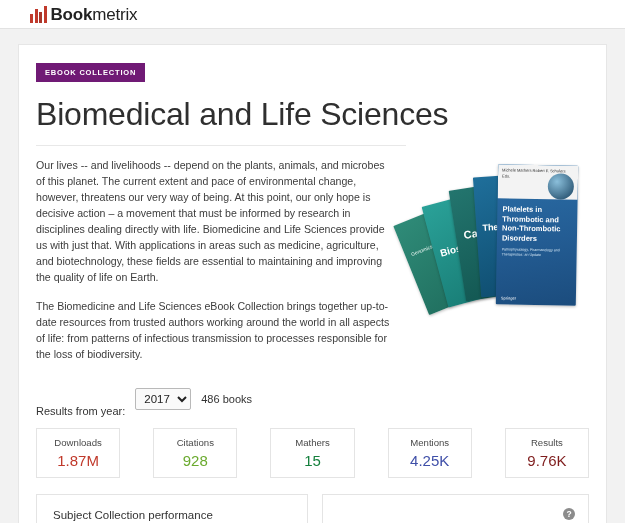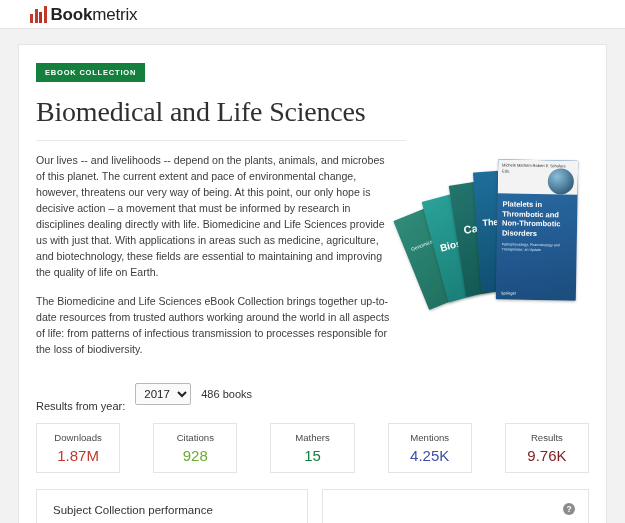--- a/index.html
+++ b/index.html
@@ -42,36 +42,35 @@
     position: absolute;
     left: 18px; right: 18px;
     top: 44px;
     background: #ffffff;
     border: 1px solid #e6e6e6;
     padding: 16px 17px 10px 17px;
   }
 
   .badge {
     display: inline-block;
-    background: #15803d;
+    background: #701a75;
     color: #fff;
     font-size: 7.5px;
     letter-spacing: 0.8px;
     font-weight: 700;
     padding: 5px 9px;
     text-transform: uppercase;
   }
 
   .title {
-    font-size: 28px;
+    font-size: 32px;
     font-weight: 400;
     color: #2f2f2f;
     margin: 14px 0 0 0;
     letter-spacing: -0.2px;
-    font-family: Liberation Serif, serif;
   }
 
   .rule { border: none; border-top: 1px solid #e8e8e8; margin: 12px 0 11px 0; width: 370px; }
 
   .intro-wrap { display: flex; }
   .intro { width: 355px; }
   .intro p {
     font-size: 10.6px;
     line-height: 16px;
     color: #3c3c3c;

